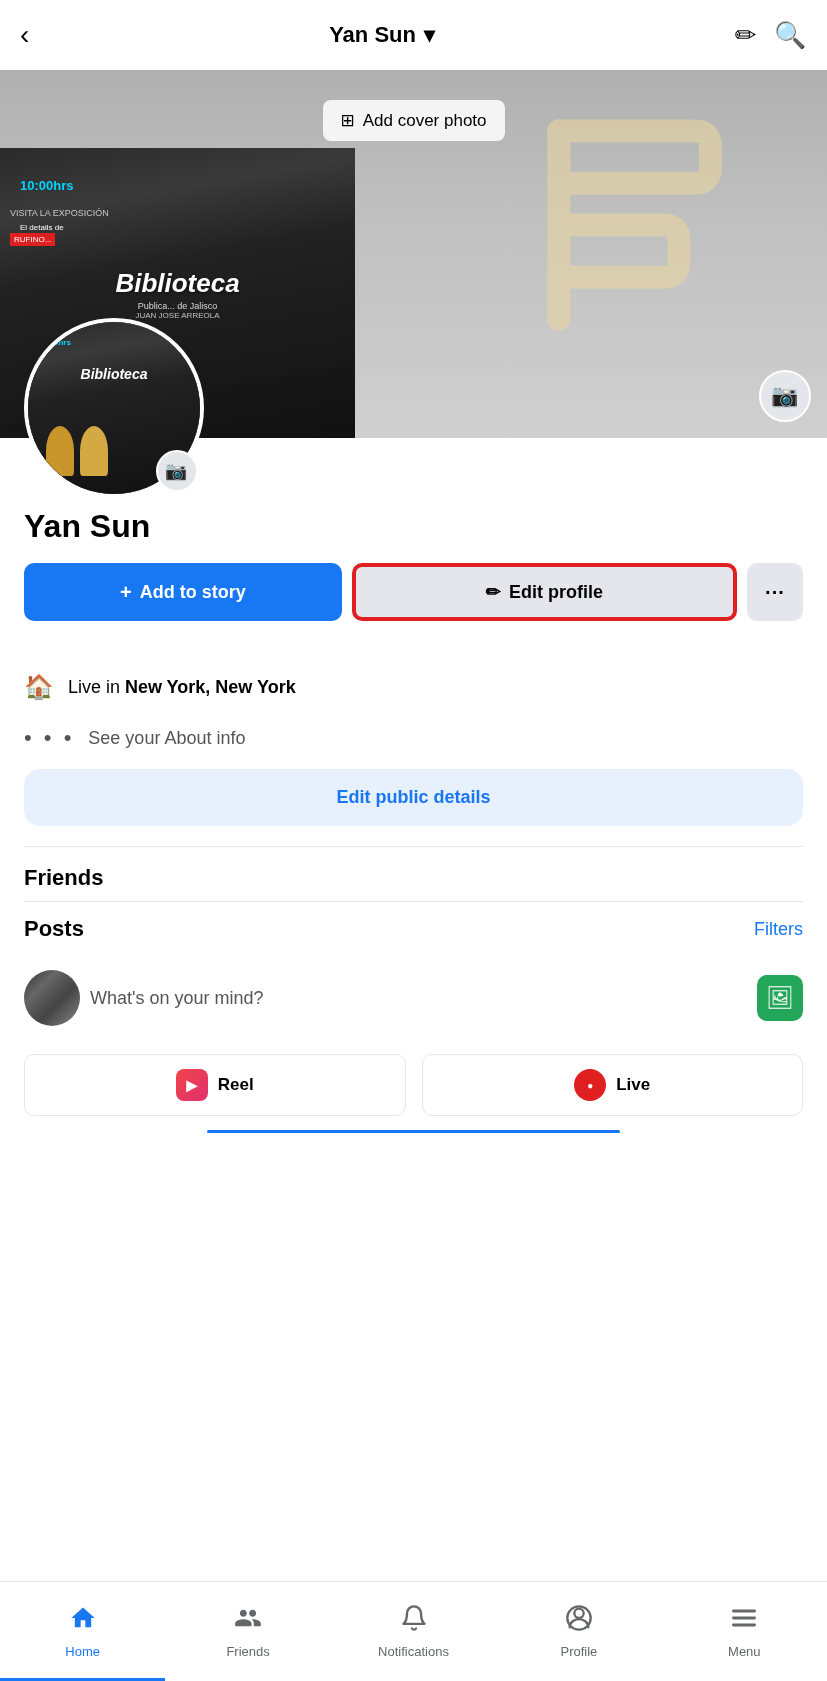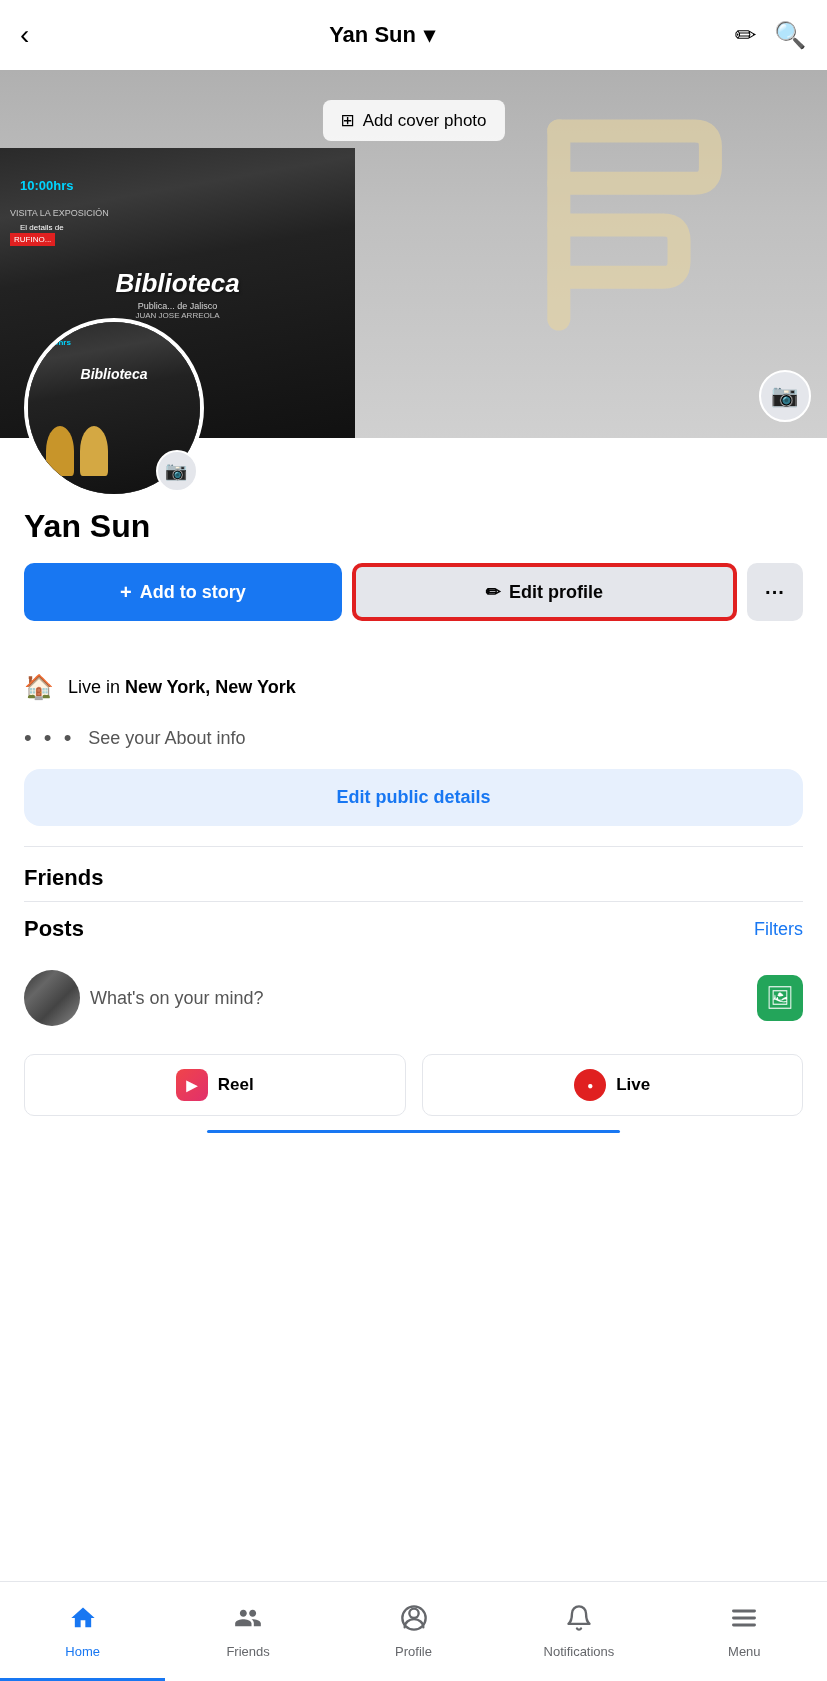--- a/index.html
+++ b/index.html
@@ -560,35 +560,35 @@
       <span class="nav-icon">
         <svg width="28" height="28" viewBox="0 0 24 24" fill="#65676b">
           <path d="M16 11c1.66 0 2.99-1.34 2.99-3S17.66 5 16 5c-1.66 0-3 1.34-3 3s1.34 3 3 3zm-8 0c1.66 0 2.99-1.34 2.99-3S9.66 5 8 5C6.34 5 5 6.34 5 8s1.34 3 3 3zm0 2c-2.33 0-7 1.17-7 3.5V19h14v-2.5c0-2.33-4.67-3.5-7-3.5zm8 0c-.29 0-.62.02-.97.05 1.16.84 1.97 1.97 1.97 3.45V19h6v-2.5c0-2.33-4.67-3.5-7-3.5z"></path>
         </svg>
       </span>
       <span class="nav-label">Friends</span>
     </div>
     <div class="nav-item">
       <span class="nav-icon">
         <svg width="28" height="28" viewBox="0 0 24 24" fill="none" stroke="#65676b" stroke-width="2">
+          <path d="M18 8A6 6 0 0 0 6 8c0 7-3 9-3 9h18s-3-2-3-9" stroke-linejoin="round"></path>
+          <path d="M13.73 21a2 2 0 0 1-3.46 0" stroke-linecap="round"></path>
+        </svg>
+      </span>
+      <span class="nav-label">Notifications</span>
+    </div>
+    <div class="nav-item">
+      <span class="nav-icon">
+        <svg width="28" height="28" viewBox="0 0 24 24" fill="none" stroke="#65676b" stroke-width="2">
           <circle cx="12" cy="8" r="4"></circle>
           <path d="M4 20c0-4 3.6-7 8-7s8 3 8 7" stroke-linecap="round"></path>
           <circle cx="12" cy="12" r="10" fill="none"></circle>
         </svg>
       </span>
       <span class="nav-label">Profile</span>
-    </div>
-    <div class="nav-item">
-      <span class="nav-icon">
-        <svg width="28" height="28" viewBox="0 0 24 24" fill="none" stroke="#65676b" stroke-width="2">
-          <path d="M18 8A6 6 0 0 0 6 8c0 7-3 9-3 9h18s-3-2-3-9" stroke-linejoin="round"></path>
-          <path d="M13.73 21a2 2 0 0 1-3.46 0" stroke-linecap="round"></path>
-        </svg>
-      </span>
-      <span class="nav-label">Notifications</span>
     </div>
     <div class="nav-item">
       <span class="nav-icon">
         <svg width="28" height="28" viewBox="0 0 24 24" fill="none" stroke="#65676b" stroke-width="2.5" stroke-linecap="round">
           <line x1="3" y1="6" x2="21" y2="6"></line>
           <line x1="3" y1="12" x2="21" y2="12"></line>
           <line x1="3" y1="18" x2="21" y2="18"></line>
         </svg>
       </span>
       <span class="nav-label">Menu</span>

